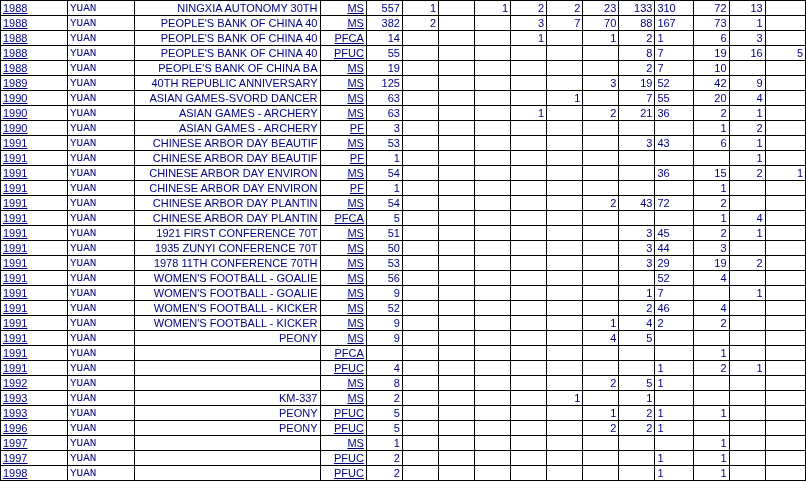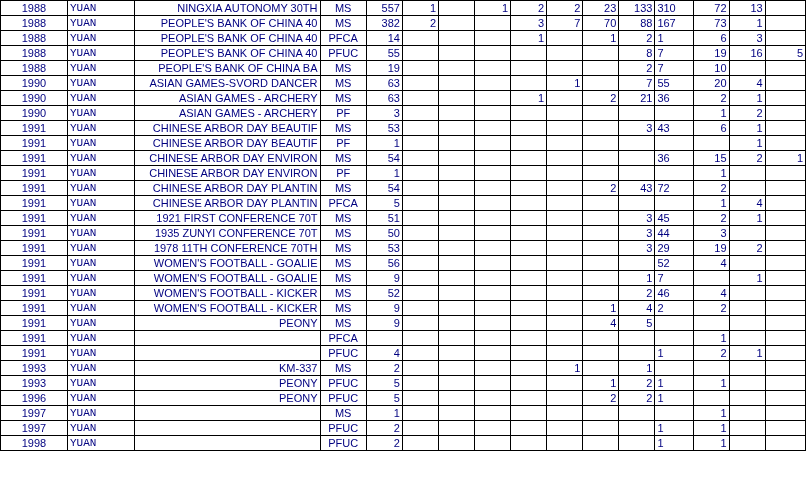--- a/index.html
+++ b/index.html
@@ -16,24 +16,24 @@
   }
   table.grid td{
     border:1px solid #000000;
     height:14px;
     line-height:13px;
     padding:0 2px;
     overflow:hidden;
     white-space:nowrap;
     font-size:11px;
   }
-  td.c-year{width:60px;text-align:center;}
+  td.c-year{width:60px;text-decoration:underline;}
   td.c-curr{width:60px;text-align:left;font-family:Liberation Mono, monospace;}
   td.c-desc{width:175px;text-align:right;}
-  td.c-cond{width:40px;text-align:center;}
+  td.c-cond{width:40px;text-align:right;text-decoration:underline;}
   td.c-n{width:30px;text-align:right;}
   td.c-n2{width:32px;text-align:left;}
   td.c-n3{width:30px;text-align:right;}
   td.c-wide{width:34px;text-align:right;}
 </style>
 </head>
 <body>
 
 <div id="sheet">
   <table class="grid">
@@ -122,20 +122,38 @@
           <td class="c-n3"></td>
           <td class="c-n3"></td>
           <td class="c-n3"></td>
           <td class="c-n3">2</td>
           <td class="c-n2">7</td>
           <td class="c-n3">10</td>
           <td class="c-n3"></td>
           <td class="c-wide"></td>
         </tr>
         <tr>
+          <td class="c-year">1989</td>
+          <td class="c-curr">YUAN</td>
+          <td class="c-desc">40TH REPUBLIC ANNIVERSARY</td>
+          <td class="c-cond">MS</td>
+          <td class="c-n">125</td>
+          <td class="c-n3"></td>
+          <td class="c-n3"></td>
+          <td class="c-n3"></td>
+          <td class="c-n3"></td>
+          <td class="c-n3"></td>
+          <td class="c-n3">3</td>
+          <td class="c-n3">19</td>
+          <td class="c-n2">52</td>
+          <td class="c-n3">42</td>
+          <td class="c-n3">9</td>
+          <td class="c-wide"></td>
+        </tr>
+        <tr>
           <td class="c-year">1990</td>
           <td class="c-curr">YUAN</td>
           <td class="c-desc">ASIAN GAMES-SVORD DANCER</td>
           <td class="c-cond">MS</td>
           <td class="c-n">63</td>
           <td class="c-n3"></td>
           <td class="c-n3"></td>
           <td class="c-n3"></td>
           <td class="c-n3"></td>
           <td class="c-n3">1</td>
@@ -461,20 +479,38 @@
           <td class="c-n3"></td>
           <td class="c-n3"></td>
           <td class="c-n3"></td>
           <td class="c-n3"></td>
           <td class="c-n3"></td>
           <td class="c-n3"></td>
           <td class="c-n3"></td>
           <td class="c-n2">1</td>
           <td class="c-n3">2</td>
           <td class="c-n3">1</td>
+          <td class="c-wide"></td>
+        </tr>
+        <tr>
+          <td class="c-year">1992</td>
+          <td class="c-curr">YUAN</td>
+          <td class="c-desc"></td>
+          <td class="c-cond">MS</td>
+          <td class="c-n">8</td>
+          <td class="c-n3"></td>
+          <td class="c-n3"></td>
+          <td class="c-n3"></td>
+          <td class="c-n3"></td>
+          <td class="c-n3"></td>
+          <td class="c-n3">2</td>
+          <td class="c-n3">5</td>
+          <td class="c-n2">1</td>
+          <td class="c-n3"></td>
+          <td class="c-n3"></td>
           <td class="c-wide"></td>
         </tr>
         <tr>
           <td class="c-year">1993</td>
           <td class="c-curr">YUAN</td>
           <td class="c-desc">KM-337</td>
           <td class="c-cond">MS</td>
           <td class="c-n">2</td>
           <td class="c-n3"></td>
           <td class="c-n3"></td>

